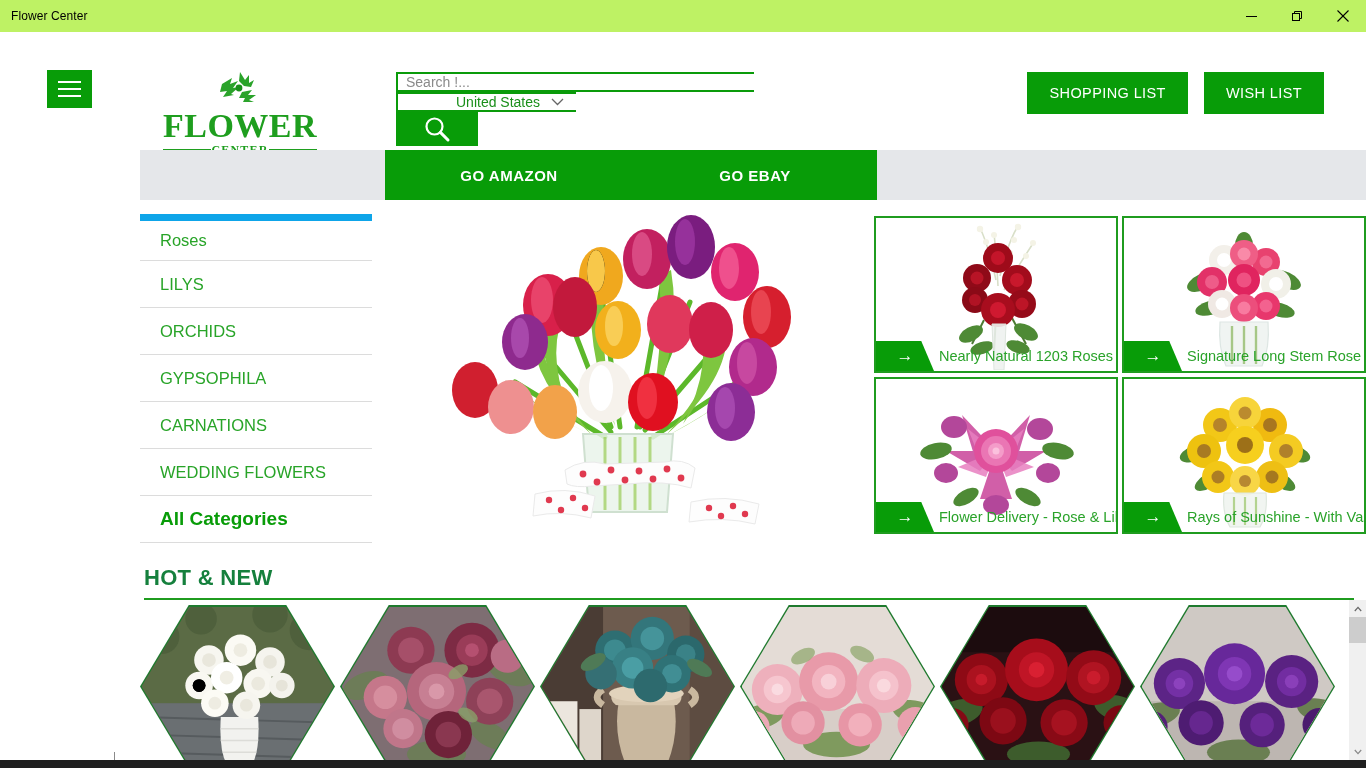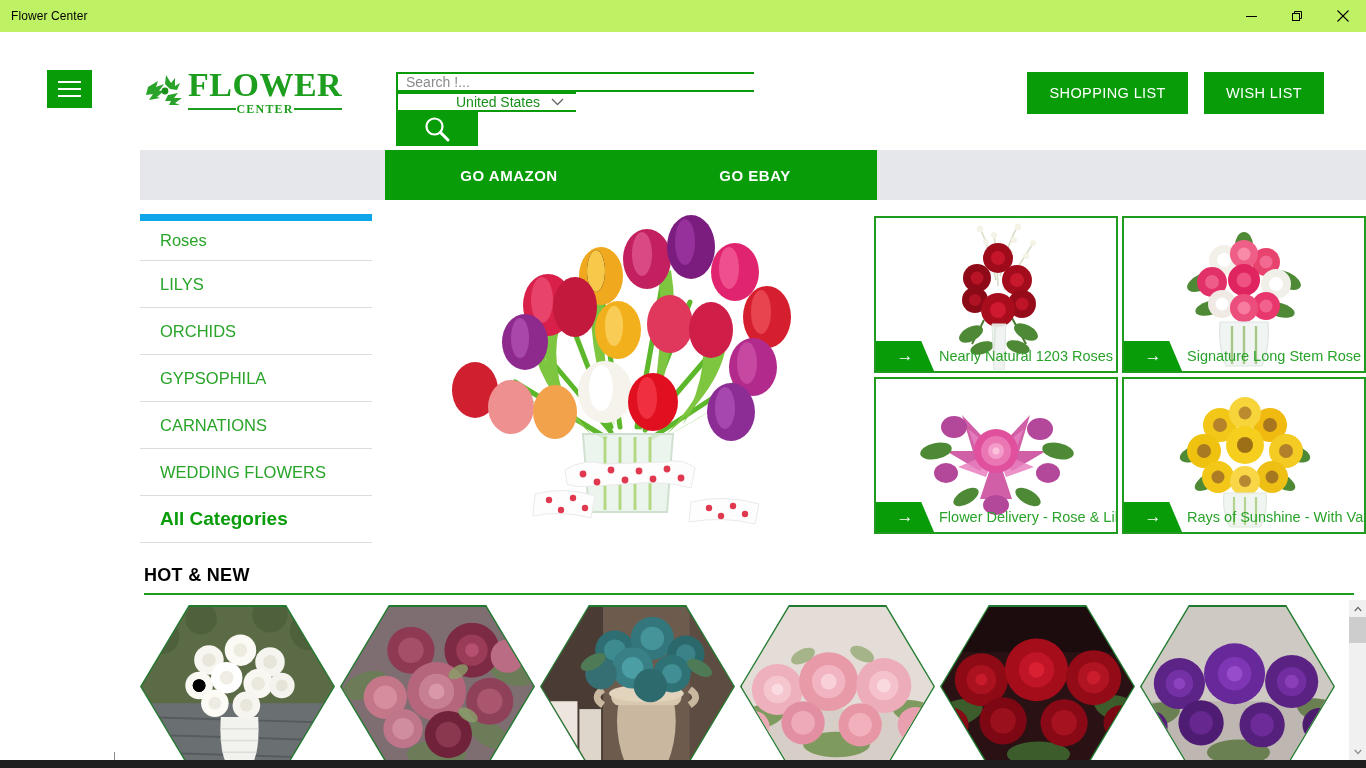--- a/index.html
+++ b/index.html
@@ -42,21 +42,21 @@
     display: flex; flex-direction: column;
     align-items: center; justify-content: center; gap: 5px;
   }
   .hamburger span {
     display: block; width: 23px; height: 2px; background: #ffffff;
   }
 
   .logo {
     position: absolute; left: 144px; top: 35px;
     width: 190px; height: 48px;
-    display: flex; align-items: center;
+    display: flex; align-items: center; flex-direction: column;
   }
   .logo-mark { width: 42px; height: 40px; flex: 0 0 42px; }
   .logo-text {
     display: flex; flex-direction: column;
     margin-left: 2px; line-height: 1;
   }
   .logo-main {
     font-family: "Liberation Serif", serif;
     font-size: 34px; font-weight: bold;
     color: #1e9e1e; letter-spacing: .5px;
@@ -203,21 +203,21 @@
     margin-left: 5px; overflow: hidden;
     text-overflow: clip; white-space: nowrap;
   }
 
   
   .hotnew-head {
     position: absolute; left: 144px; top: 365px;
     width: 1210px;
   }
   .hotnew-title {
-    color: #000000; font-size: 18px; font-weight: bold;
+    color: #15803d; font-size: 22px; font-weight: bold;
     letter-spacing: .3px;
   }
   .hotnew-rule {
     margin-top: 7px; height: 2px; background: #1f9c1f; width: 100%;
   }
   .hex-row {
     position: absolute; left: 140px; top: 405px;
     display: flex; gap: 5px;
   }
   .hex {

